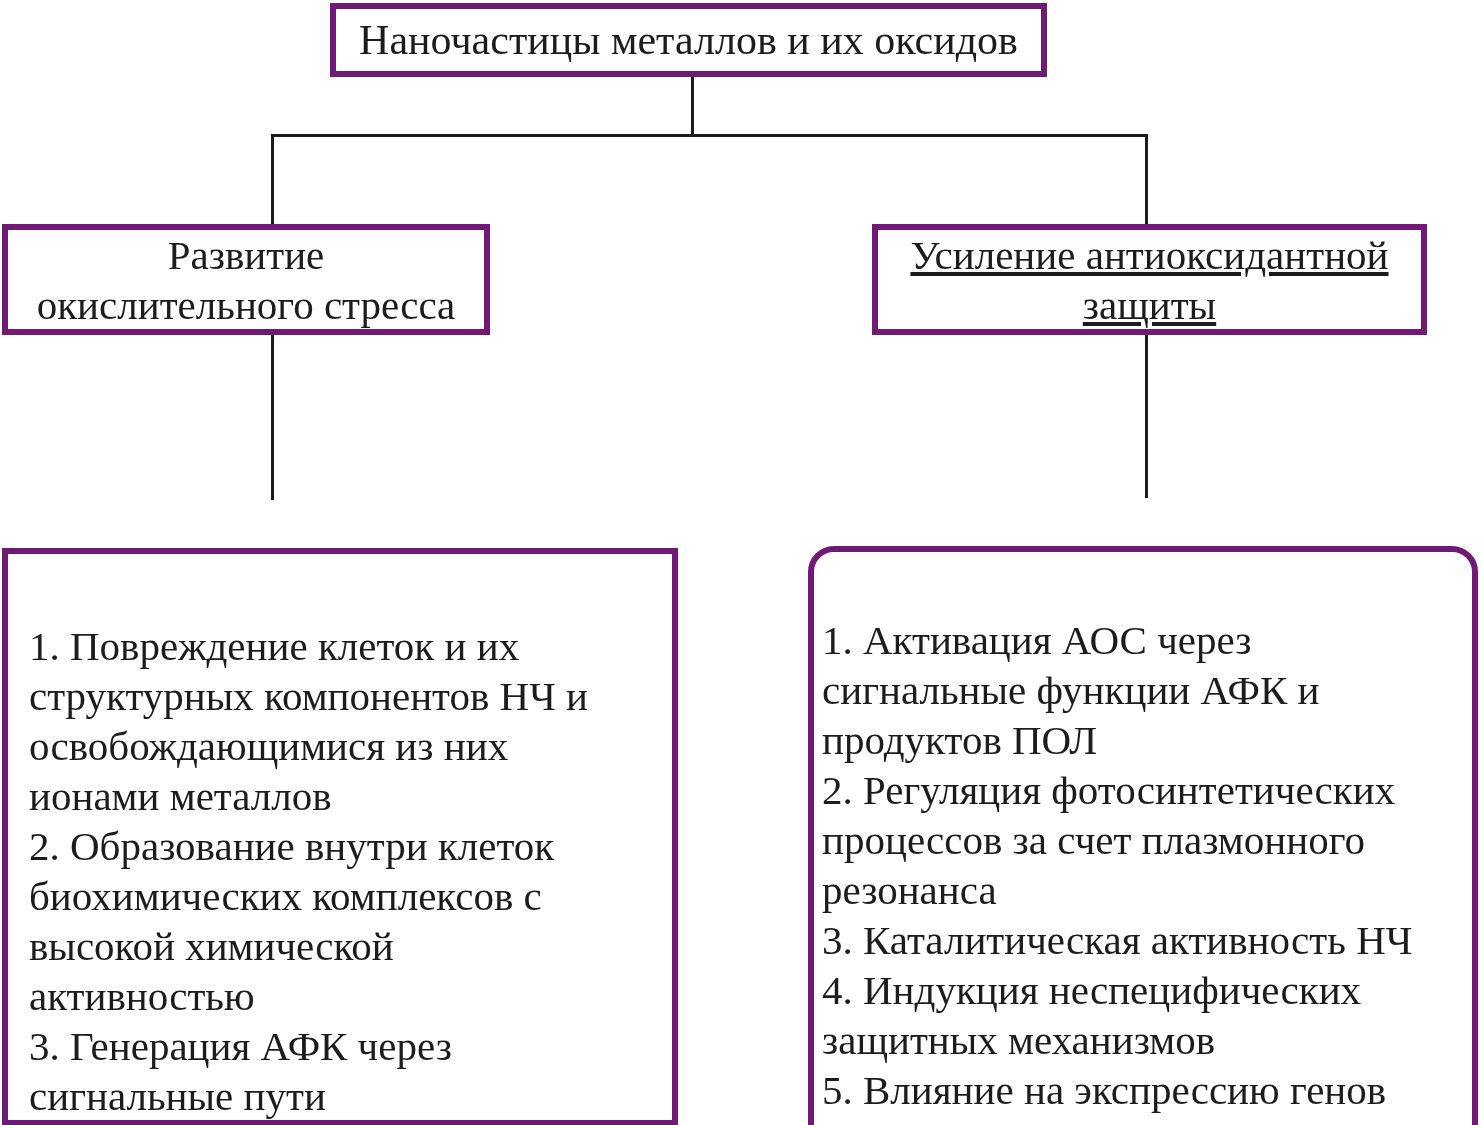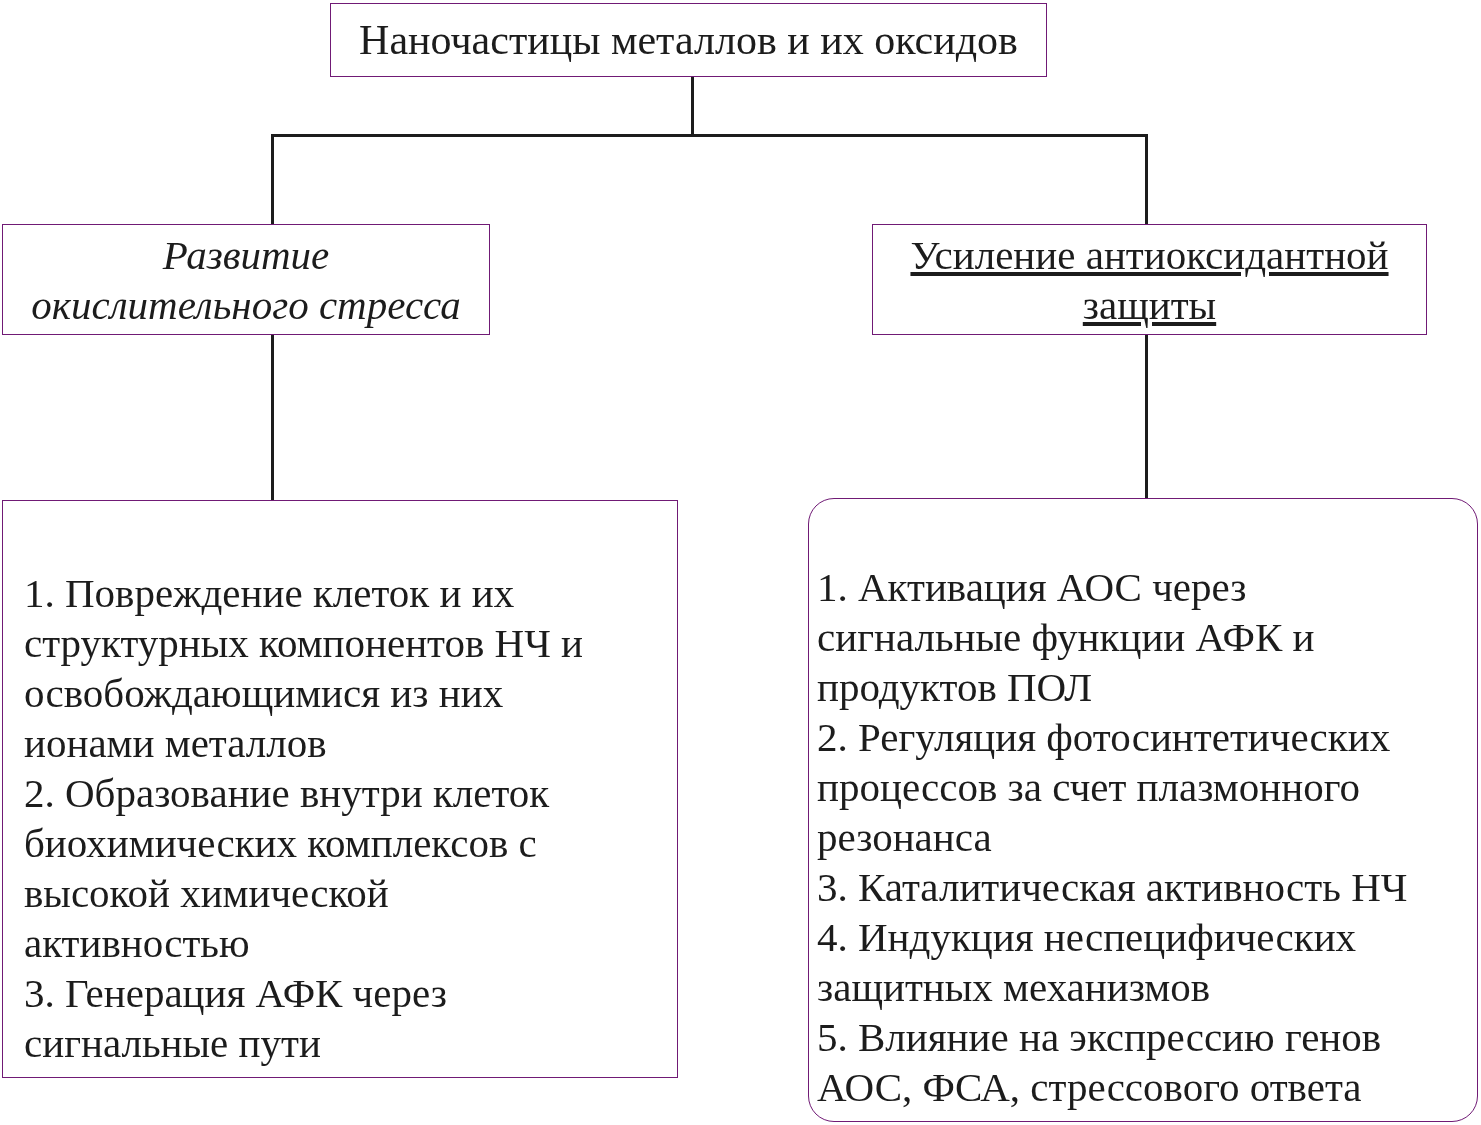--- a/index.html
+++ b/index.html
@@ -12,21 +12,21 @@
     width: 1481px;
     height: 1125px;
     background: #ffffff;
     font-family: "Liberation Serif", "DejaVu Serif", serif;
     color: #1c1c1c;
     overflow: hidden;
   }
   .box {
     position: absolute;
     box-sizing: border-box;
-    border: 1px solid #701a75;
+    border: 6px solid #701a75;
     background: #ffffff;
   }
   .connector {
     position: absolute;
     background: #1c1c1c;
   }
   .center-text {
     display: flex;
     flex-direction: column;
     align-items: center;
@@ -39,26 +39,27 @@
     width: 717px; height: 74px;
     font-size: 42px;
     line-height: 50px;
   }
   .branch-box {
     top: 224px;
     height: 111px;
     font-size: 41px;
     line-height: 50px;
   }
-  .branch-left  { left: 2px;   width: 488px; font-style: italic; }
+  .branch-left  { left: 2px;   width: 488px; }
   .branch-right { left: 872px; width: 555px; text-decoration: underline; }
   .detail-box {
     font-size: 41px;
     line-height: 50px;
     white-space: pre-line;
+    margin-top: 48px;
   }
   .detail-left {
     left: 2px; top: 500px;
     width: 676px; height: 578px;
     padding: 17px 8px 0 21px;
   }
   .detail-right {
     left: 808px; top: 498px;
     width: 670px; height: 624px;
     padding: 13px 6px 0 8px;

